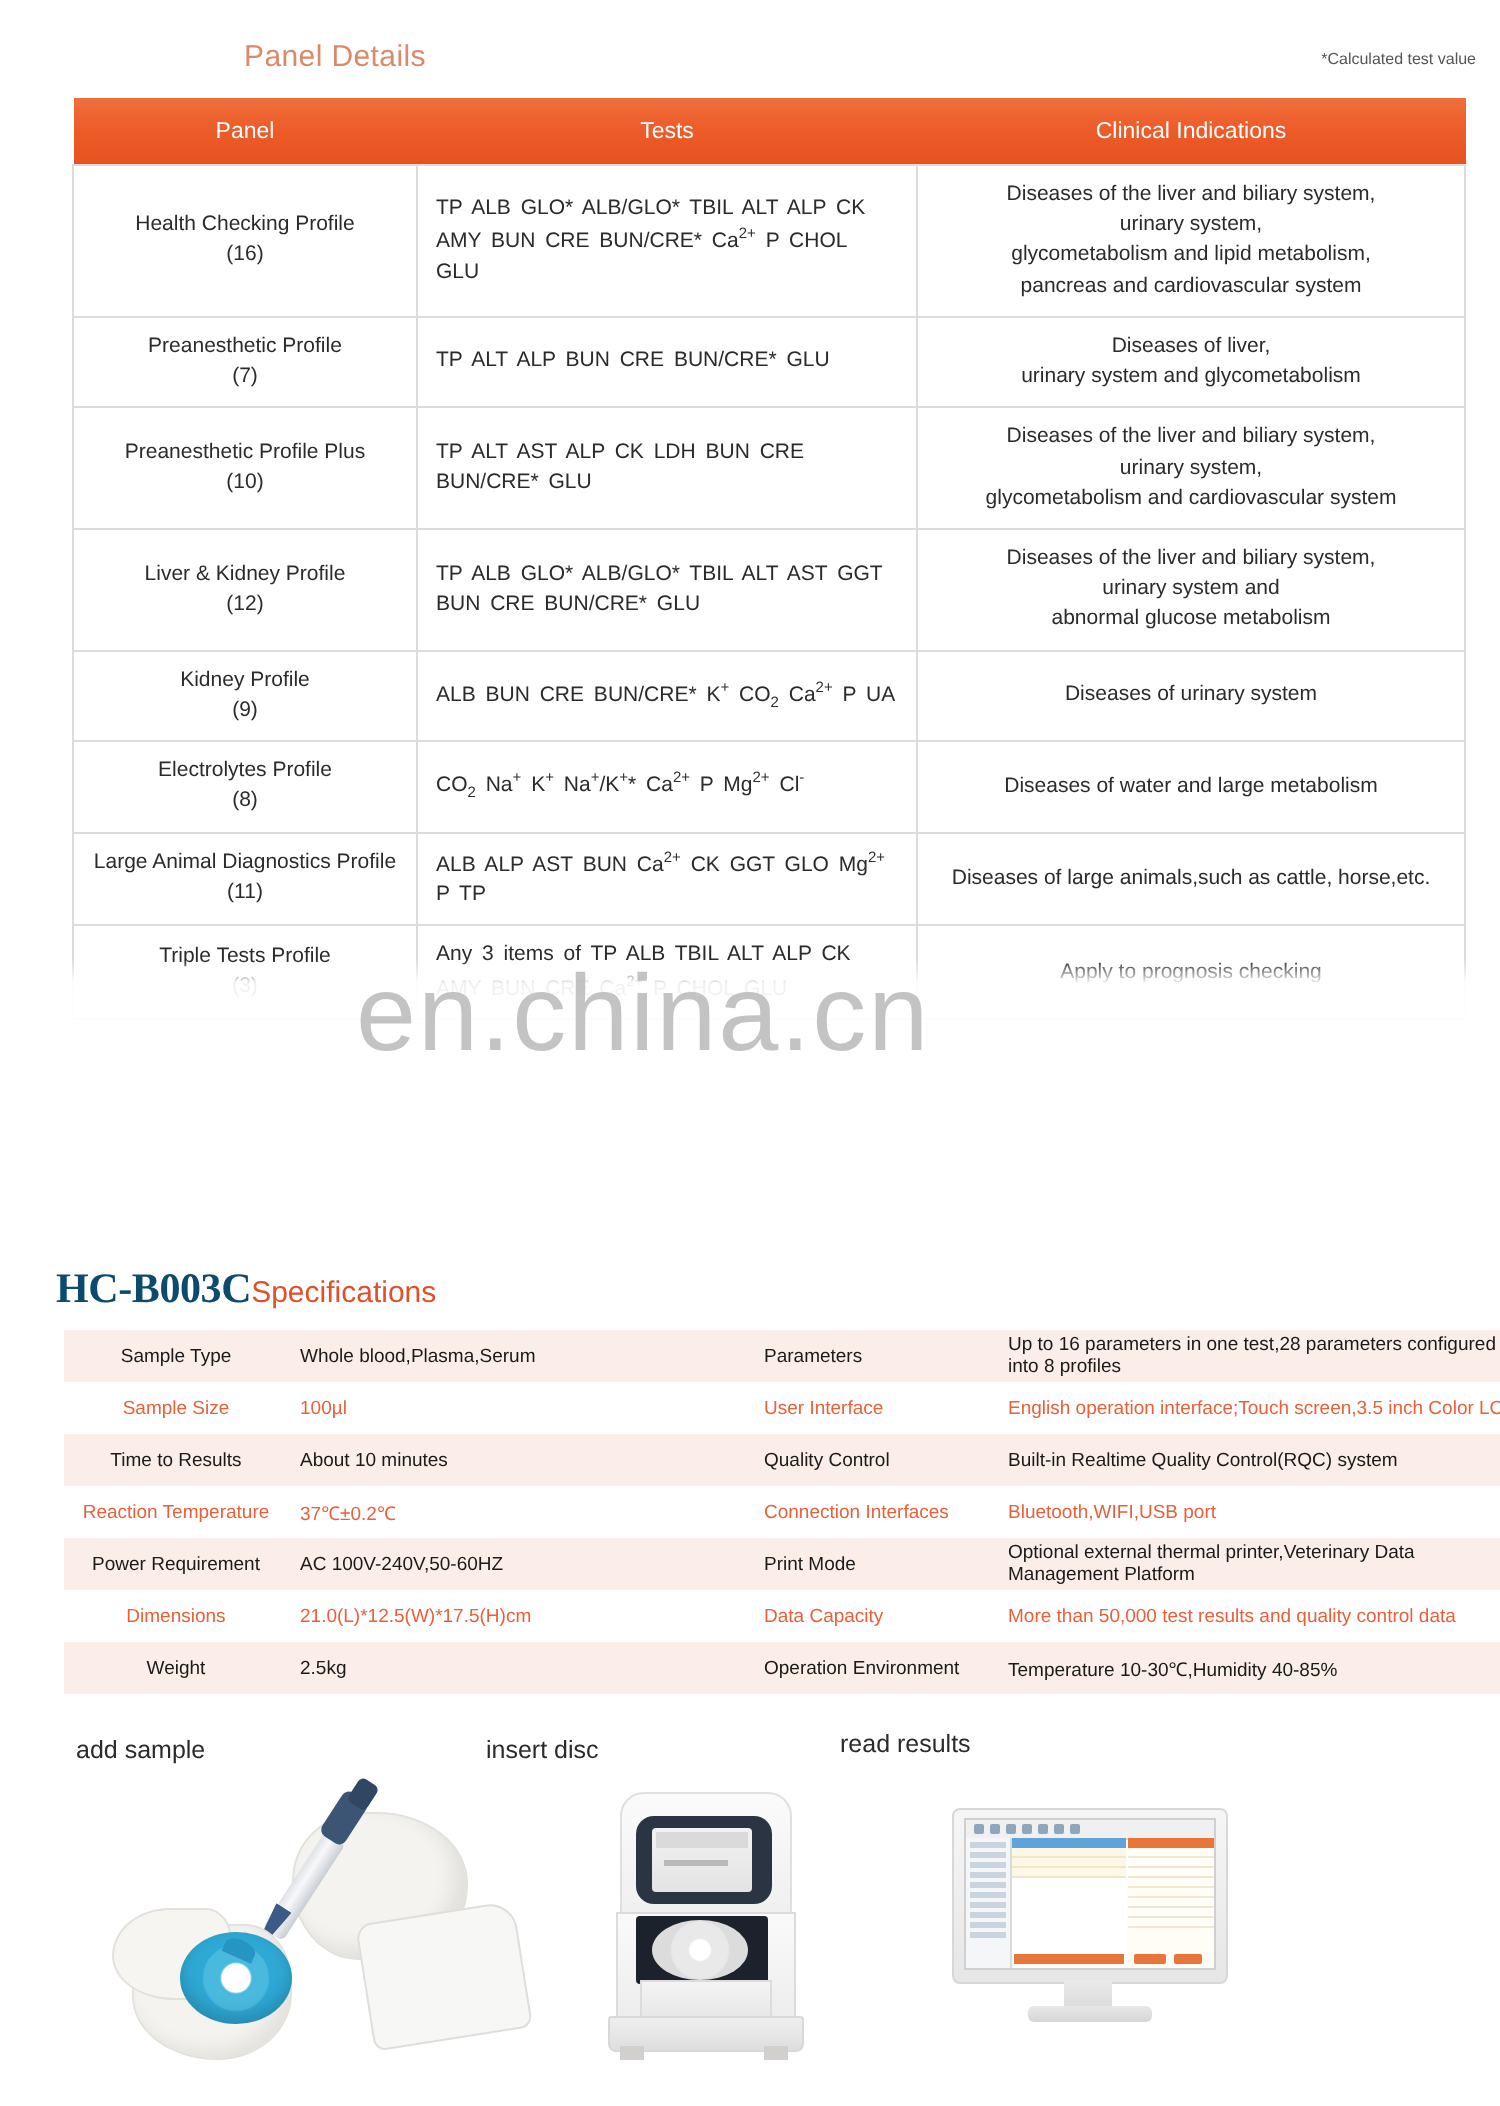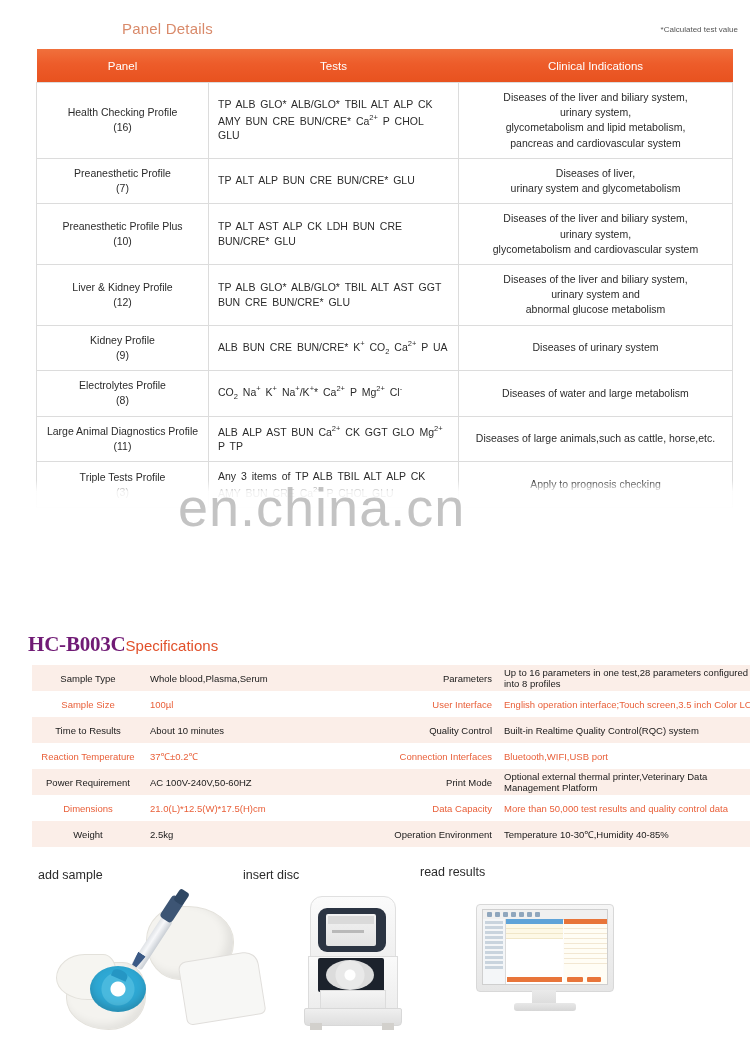--- a/index.html
+++ b/index.html
@@ -105,21 +105,21 @@
   .spec-head {
     position: absolute;
     left: 28px;
     top: 632px;
     white-space: nowrap;
   }
   .spec-model {
     font-family: "Liberation Serif", serif;
     font-size: 21px;
     font-weight: bold;
-    color: #701a75;
+    color: #0c4a6e;
     letter-spacing: -.2px;
   }
   .spec-word {
     font-size: 15px;
     color: #e1502a;
   }
 
   
   .spec-table {
     position: absolute;
@@ -133,21 +133,21 @@
     font-size: 9.5px;
     height: 26px;
     padding: 0 6px;
     border: none;
     vertical-align: middle;
   }
   .spec-table tr.even td { background: #fbeee8; }
   .spec-table tr.odd  td { background: #ffffff; }
   .sk { width: 100px; text-align: center; color: #1a1a1a; }
   .sv { width: 220px; text-align: left;   color: #1a1a1a; padding-left: 10px; }
-  .sk2 { width: 110px; text-align: right; color: #1a1a1a; }
+  .sk2 { width: 110px; text-align: left; color: #1a1a1a; }
   .sv2 { width: 256px; text-align: left;  color: #1a1a1a; padding-left: 10px; }
   .spec-table tr.odd .sk,
   .spec-table tr.odd .sv,
   .spec-table tr.odd .sk2,
   .spec-table tr.odd .sv2 { color: #e9603a; }
 
   
   .step-cap {
     position: absolute;
     font-size: 12.5px;

